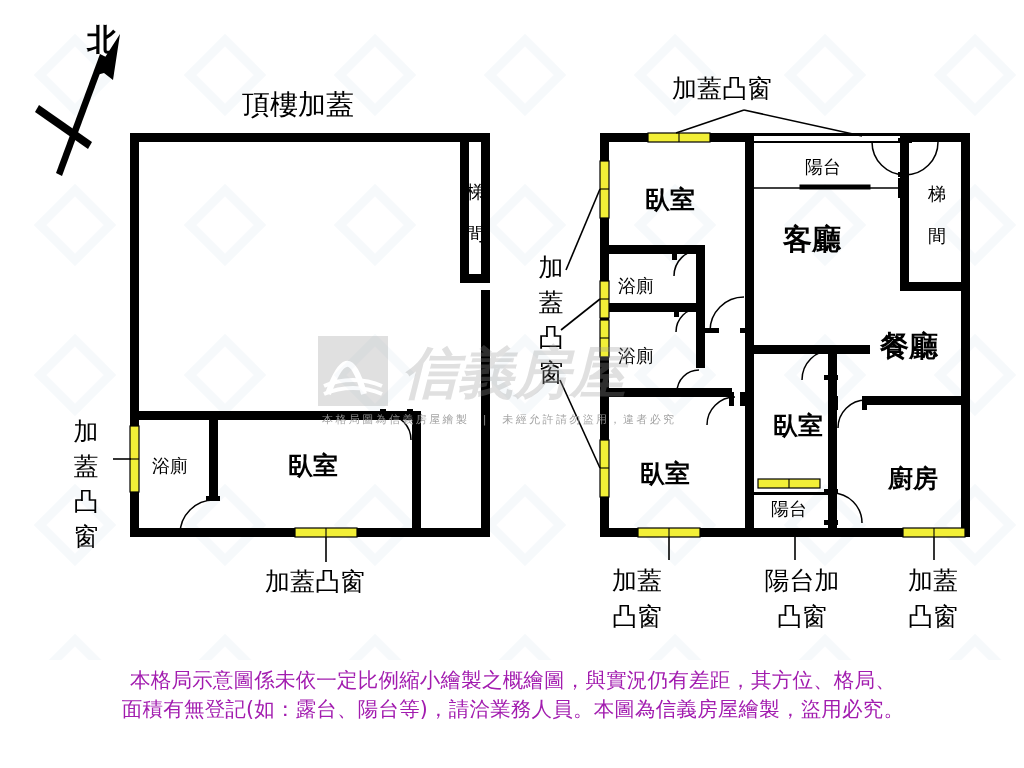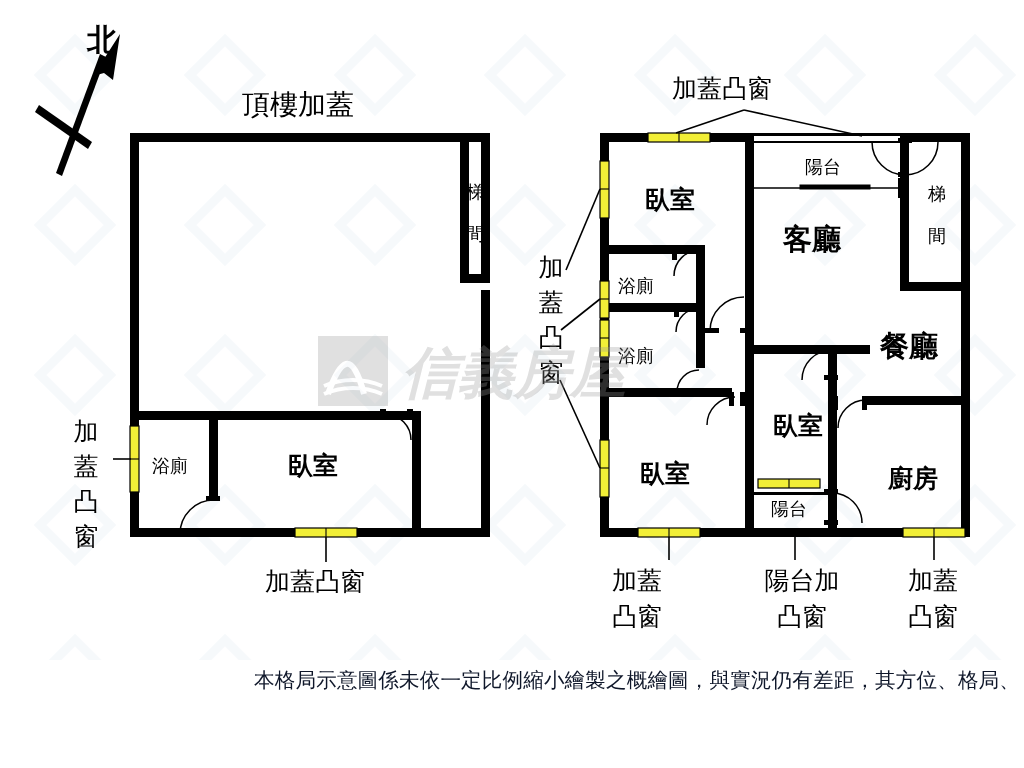--- a/index.html
+++ b/index.html
@@ -22,21 +22,21 @@
   .rm-sm{font-size:18px;font-weight:400;}
   .rm-big{font-size:29px;font-weight:700;}
   .note{font-size:25px;font-weight:400;}
   .note-v{font-size:25px;font-weight:400;}
   .title{font-size:28px;font-weight:400;}
   .north{font-size:30px;font-weight:700;}
   #disclaimer{
     position:absolute;left:6px;top:666px;width:1014px;
     font-family:"DejaVu Sans","Liberation Sans",sans-serif;
     font-size:20.5px;line-height:1.42;letter-spacing:.2px;
-    color:#0f172a;text-align:right;
+    color:#a21caf;text-align:center;
   }
   .wm{position:absolute;opacity:.30;pointer-events:none;}
   #wm-logo{left:318px;top:336px;width:370px;height:74px;font-style:italic;}
   #wm-logo svg{width:100%;height:100%;}
   #wm-text{
     left:322px;top:412px;width:390px;
     font-family:"DejaVu Sans","Liberation Sans",sans-serif;
     font-size:11px;letter-spacing:2.4px;color:#9a9a9a;opacity:.9;
   }
   .tile{position:absolute;opacity:.055;pointer-events:none;}
@@ -282,18 +282,20 @@
 
   <div class="wm" id="wm-logo">
     <svg viewBox="0 0 370 74" xmlns="http://www.w3.org/2000/svg">
       <rect x="0" y="0" width="70" height="70" fill="#9a9a9a"></rect>
       <path d="M10 58 C22 24 34 12 46 58" fill="none" stroke="#ffffff" stroke-width="6"></path>
       <path d="M6 50 C24 42 46 42 64 50" fill="none" stroke="#ffffff" stroke-width="4"></path>
       <path d="M6 58 C24 50 46 50 64 58" fill="none" stroke="#ffffff" stroke-width="4"></path>
       <text x="84" y="56" font-family="DejaVu Sans, sans-serif" font-size="56" font-weight="700" fill="#9a9a9a">信義房屋</text>
     </svg>
   </div>
+  <div class="wm" id="wm-text">本格局圖為信義房屋繪製　|　未經允許請勿盜用，違者必究</div>
 
   <div id="disclaimer">
     <div>本格局示意圖係未依一定比例縮小繪製之概繪圖，與實況仍有差距，其方位、格局、</div>
+    <div>面積有無登記(如：露台、陽台等)，請洽業務人員。本圖為信義房屋繪製，盜用必究。</div>
   </div>
 
 </div>
 
 </body></html>

